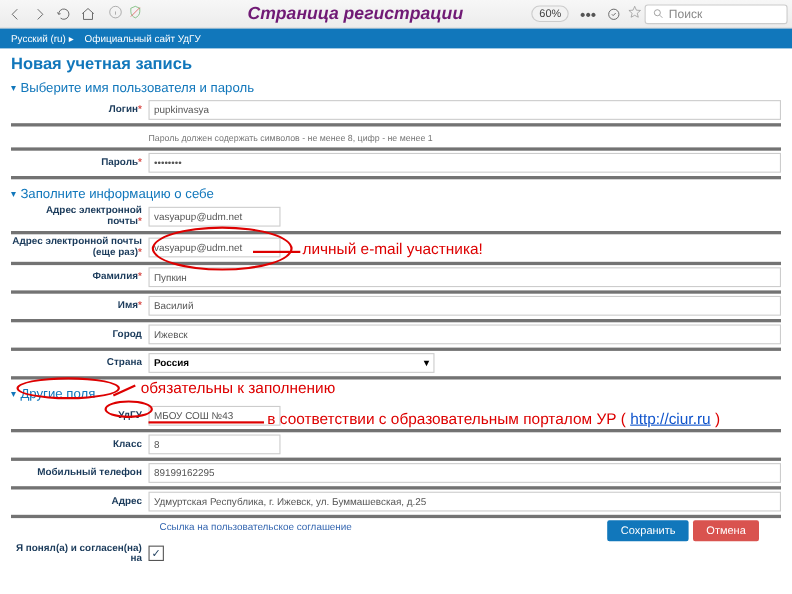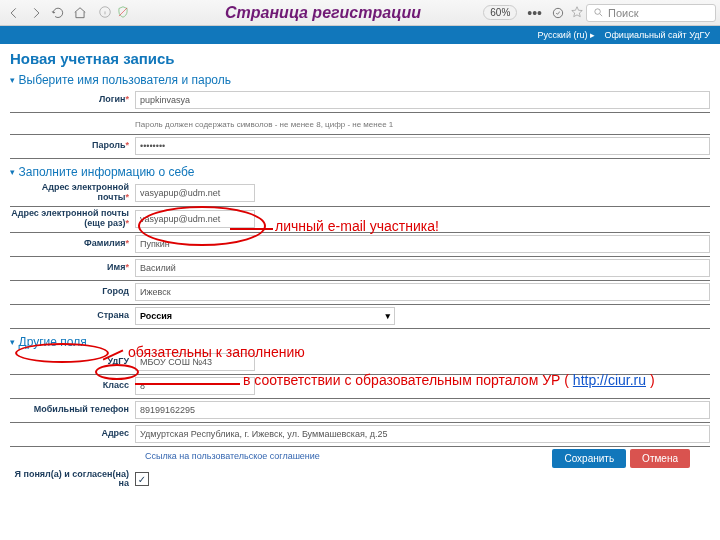--- a/index.html
+++ b/index.html
@@ -9,28 +9,28 @@
   .nav-btn { width: 20px; height: 20px; display: inline-flex; align-items: center; justify-content: center; color: #555; border-radius: 3px; }
   .nav-btn svg { width: 14px; height: 14px; stroke: #666; stroke-width:1.5; fill:none; }
   .url-area { flex:1; display:flex; align-items:center; gap:4px; padding:0 6px; }
   .shield-icon { width:14px; height:14px; }
   .annotation-title { position:absolute; left:225px; top:4px; font-size:16px; font-weight:bold; font-style:italic; color:#701a75; white-space:nowrap; }
   .zoom-badge { font-size:10px; background:#f2f2f2; border:1px solid #ccc; border-radius:8px; padding:1px 6px; color:#444; margin-right:4px;}
   .dots { font-size:14px; color:#555; padding:0 4px;}
   .search-box { display:flex; align-items:center; gap:4px; border:1px solid #ccc; border-radius:3px; padding:2px 6px; width:130px; background:#fff; color:#888;}
   .search-box svg{width:11px;height:11px;stroke:#888;fill:none;stroke-width:1.5;}
   
-  .blue-bar { background:#1177bb; color:#fff; height:18px; font-size:9px; display:flex; align-items:center; padding:0 10px; gap:10px;justify-content:flex-end;}
+  .blue-bar { background:#1177bb; color:#fff; height:18px; font-size:9px; display:flex; align-items:center; padding:0 10px; gap:10px;}
   
   .page { padding: 4px 10px 0 10px; position:relative; }
   .page-title { color:#1177bb; font-size:15px; font-weight:bold; margin:2px 0 6px 0;}
   .section-head { color:#1177bb; font-size:12px; margin:6px 0 4px 0; display:flex; align-items:center; gap:4px;}
   .section-head::before { content:"▾"; font-size:9px; color:#1177bb;}
   
-  .form-row { display:flex; align-items:center; margin:2px 0; min-height:20px; border-bottom:1px solid #737373; padding-bottom:3px;}
+  .form-row { display:flex; align-items:center; margin:2px 0; min-height:20px; border-bottom:3px solid #737373; padding-bottom:3px;}
   .form-label { width:125px; text-align:right; color:#1a3a5a; font-size:9px; font-weight:bold; padding-right:6px; line-height:1.1;}
   .form-label .req { color:#d9534f; }
   .form-input { flex:1; }
   .form-input input[type=text], .form-input input[type=password] {
     width:100%; border:1px solid #ccc; padding:3px 4px; font-size:9px; background:#fff; color:#555;
   }
   .form-input .select { width:260px; border:1px solid #ccc; padding:3px 4px; font-size:9px; display:flex; justify-content:space-between; align-items:center; background:#fff;font-weight:bold;}
   .form-input .hint { font-size:8px; color:#777; margin-top:3px;}
   .checkbox { width:14px; height:14px; border:1px solid #555; display:inline-flex; align-items:center; justify-content:center; font-size:10px; color:#1a3a5a;}
   

